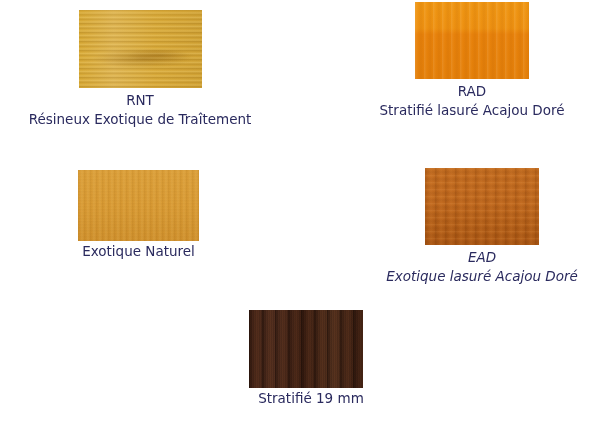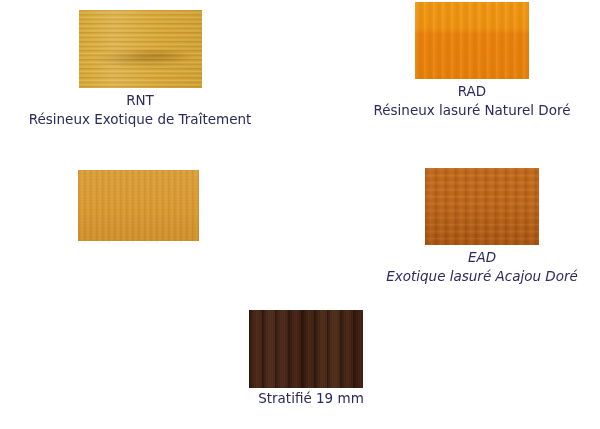--- a/index.html
+++ b/index.html
@@ -173,25 +173,26 @@
 
   <div class="swatch-cell" id="cell-rnt">
     <span class="swatch-chip tex-rnt"></span>
     <span class="swatch-code">RNT</span>
     <span class="swatch-desc">Résineux Exotique de Traîtement</span>
   </div>
 
   <div class="swatch-cell" id="cell-rad">
     <span class="swatch-chip tex-rad"></span>
     <span class="swatch-code">RAD</span>
-    <span class="swatch-desc">Résineux lasuré Naturel Doré</span>
+    <span class="swatch-desc">Stratifié lasuré Acajou Doré</span>
   </div>
 
   <div class="swatch-cell" id="cell-en">
     <span class="swatch-chip tex-en"></span>
+    <span class="swatch-desc">Exotique Naturel</span>
   </div>
 
   <div class="swatch-cell" id="cell-ead">
     <span class="swatch-chip tex-ead"></span>
     <span class="swatch-code">EAD</span>
     <span class="swatch-desc">Exotique lasuré Acajou Doré</span>
   </div>
 
   <div class="swatch-cell" id="cell-hpl">
     <span class="swatch-chip tex-hpl"></span>

